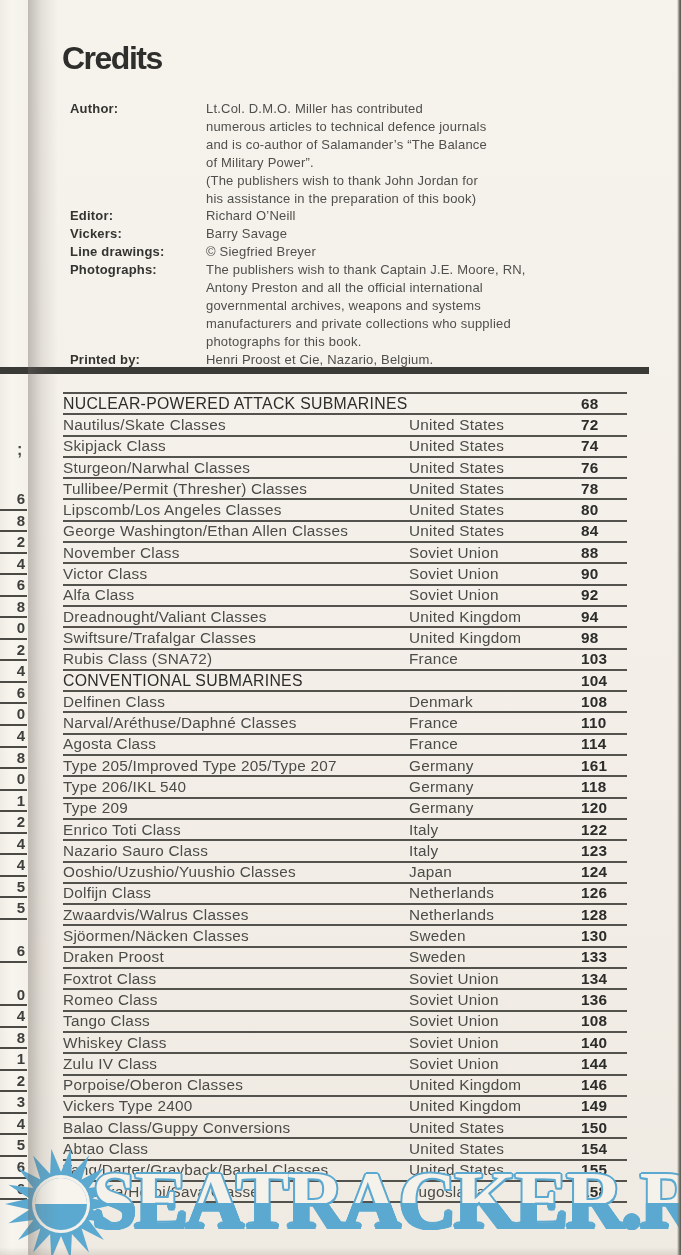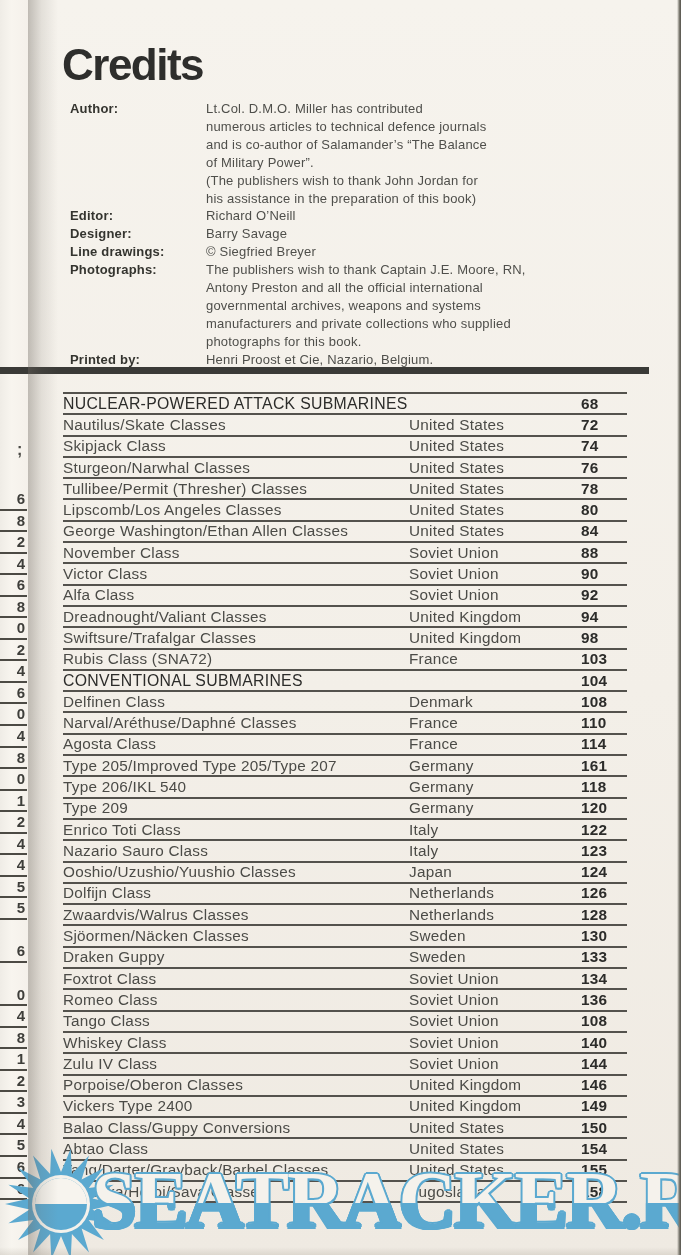--- a/index.html
+++ b/index.html
@@ -25,21 +25,21 @@
     background:linear-gradient(90deg,rgba(90,88,82,0) 0%,#7a786f 60%,#55534c 100%);
   }
   .bottom-shade {
     position:absolute; left:0; bottom:0; width:100%; height:8px;
     background:linear-gradient(180deg,rgba(140,130,115,0) 0%,rgba(140,130,115,.18) 100%);
   }
 
   
   .credits-heading {
     position:absolute; left:62px; top:40px;
-    font-size:44px; font-weight:bold; letter-spacing:-1.5px; color:#2e2e2c;
+    font-size:32px; font-weight:bold; letter-spacing:-1.5px; color:#2e2e2c;
   }
   .credits-list {
     position:absolute; left:70px; top:100px; width:575px;
     display:grid; grid-template-columns:136px 1fr;
     font-size:13px; line-height:17.9px; letter-spacing:.2px;
   }
   .c-label { font-weight:bold; color:#34342f; }
   .c-value { color:#4f4f4b; white-space:pre-line; }
 
   
@@ -188,21 +188,21 @@
       <div class="c-value">Lt.Col. D.M.O. Miller has contributed
 numerous articles to technical defence journals
 and is co-author of Salamander’s “The Balance
 of Military Power”.
 (The publishers wish to thank John Jordan for
 his assistance in the preparation of this book)</div>
 
       <div class="c-label">Editor:</div>
       <div class="c-value">Richard O’Neill</div>
 
-      <div class="c-label">Designer:</div>
+      <div class="c-label">Vickers:</div>
       <div class="c-value">Barry Savage</div>
 
       <div class="c-label">Line drawings:</div>
       <div class="c-value">© Siegfried Breyer</div>
 
       <div class="c-label">Photographs:</div>
       <div class="c-value">The publishers wish to thank Captain J.E. Moore, RN,
 Antony Preston and all the official international
 governmental archives, weapons and systems
 manufacturers and private collections who supplied
@@ -366,21 +366,21 @@
         <span class="toc-page">128</span>
       </div>
 
       <div class="toc-row">
         <span class="toc-title">Sjöormen/Näcken Classes</span>
         <span class="toc-country">Sweden</span>
         <span class="toc-page">130</span>
       </div>
 
       <div class="toc-row">
-        <span class="toc-title">Draken Guppy</span>
+        <span class="toc-title">Draken Proost</span>
         <span class="toc-country">Sweden</span>
         <span class="toc-page">133</span>
       </div>
 
       <div class="toc-row">
         <span class="toc-title">Foxtrot Class</span>
         <span class="toc-country">Soviet Union</span>
         <span class="toc-page">134</span>
       </div>
 

